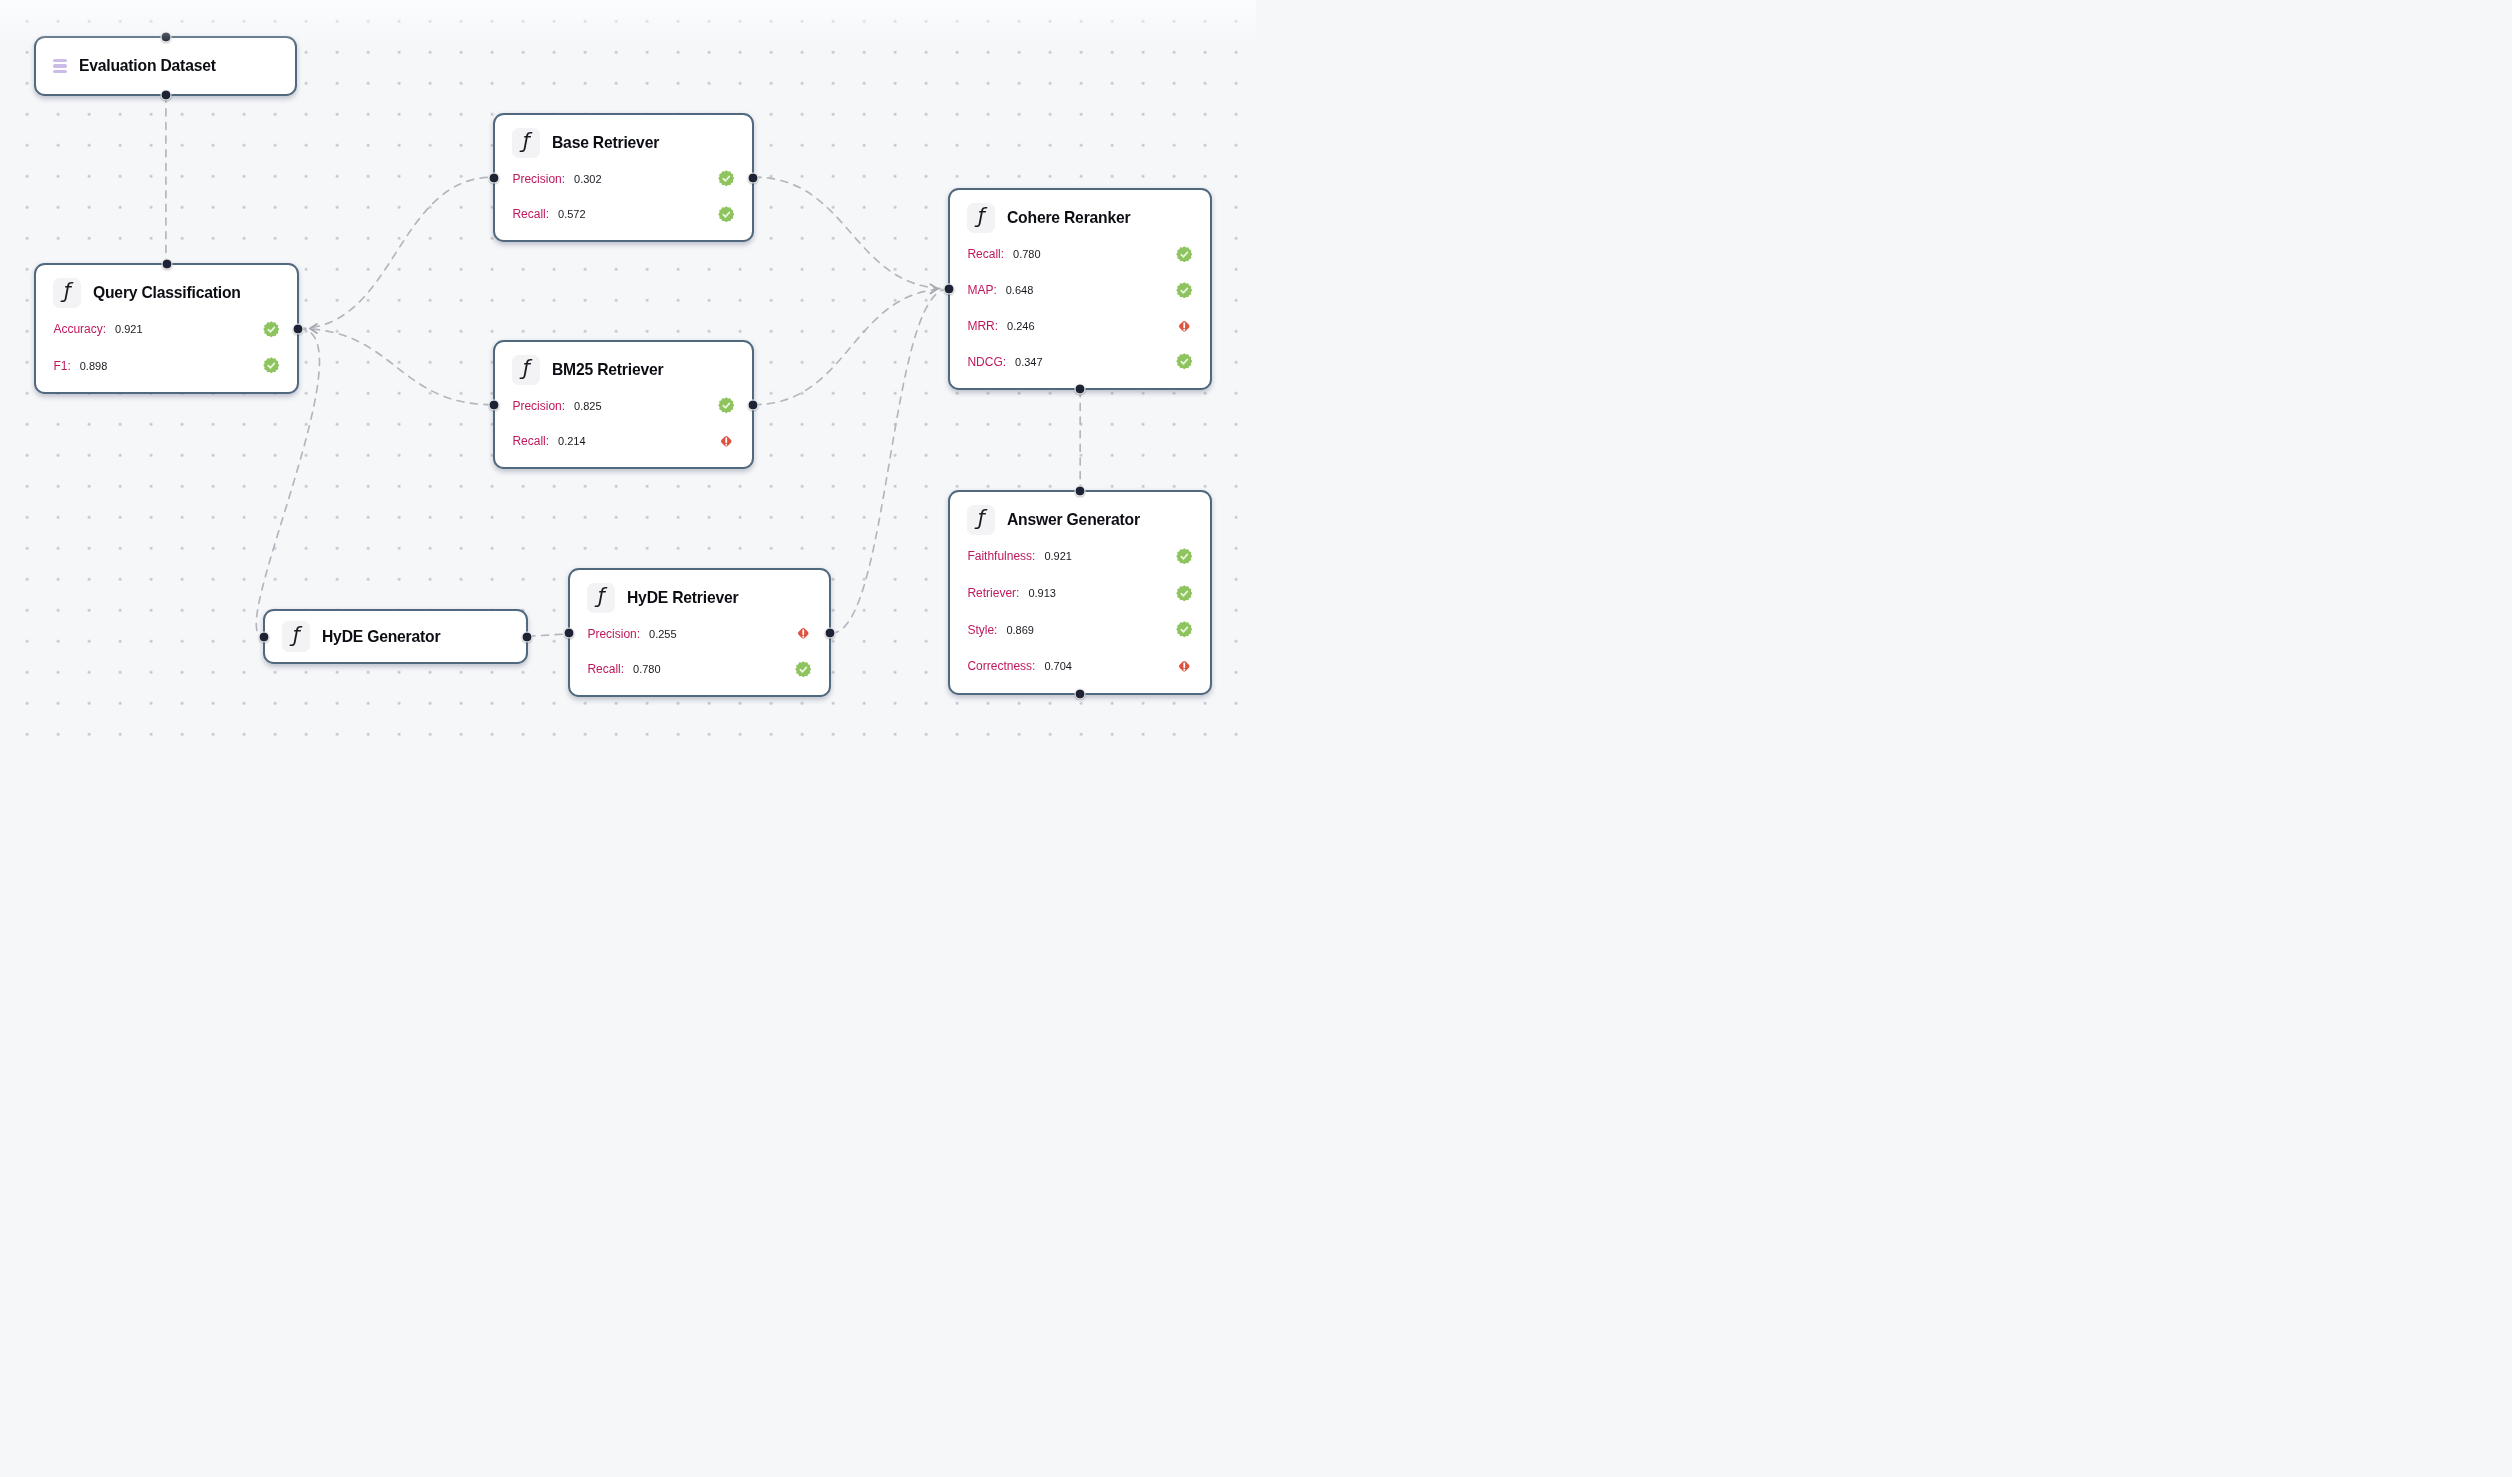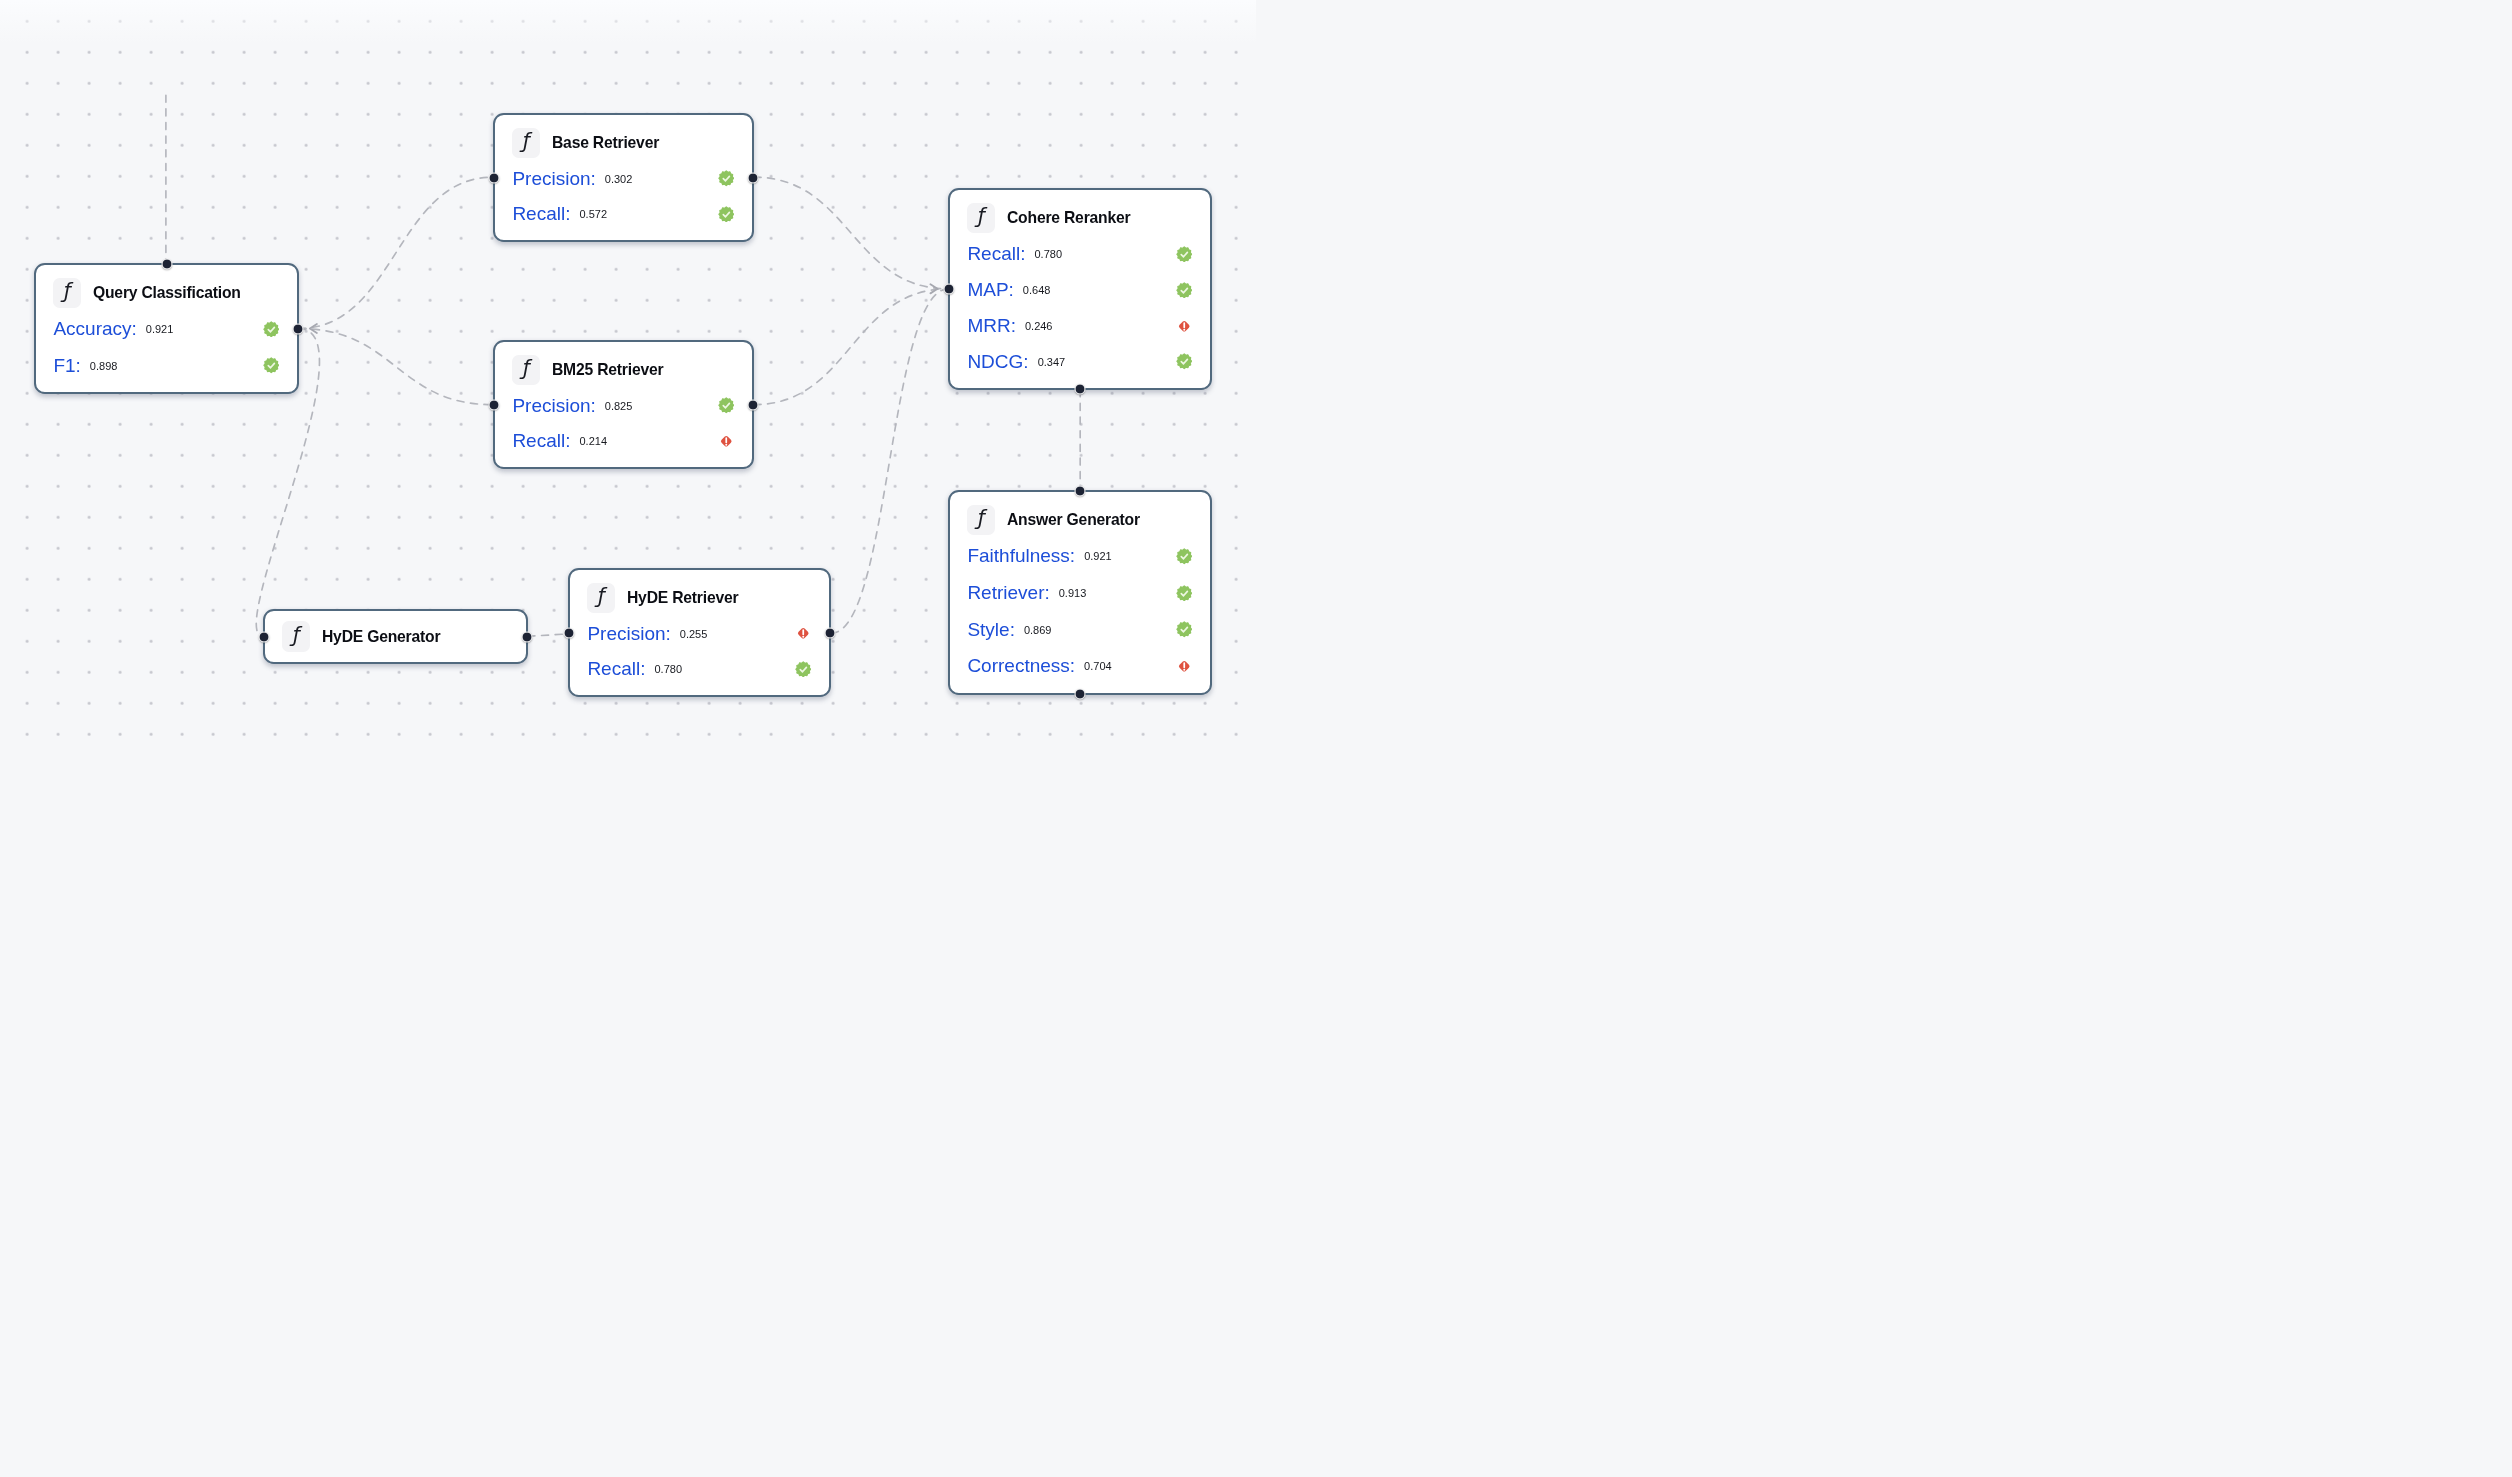--- a/index.html
+++ b/index.html
@@ -30,21 +30,21 @@
   .fn-chip{
     width:28px;height:28px;border-radius:6.6px;background:#f3f3f5;flex:none;
     display:flex;align-items:center;justify-content:center;
     font-family:"DejaVu Sans",sans-serif;font-style:italic;font-size:20.7px;line-height:1;
     color:#191b22;margin-right:11.6px;padding-bottom:2.5px;
   }
   .node-title{font-size:15.7px;font-weight:700;color:#0c0e14;letter-spacing:-0.2px;white-space:nowrap;}
   .dataset-icon{display:flex;flex-direction:column;gap:1.7px;margin-right:12.4px;flex:none;}
   .dataset-icon i{display:block;width:13.2px;height:3.8px;border-radius:1.8px;background:#cbbde7;}
   .metric-row{flex:1;display:flex;align-items:center;min-height:33px;}
-  .metric-label{font-size:19px;color:#1d4ed8;margin-right:9px;white-space:nowrap;}
+  .metric-label{font-size:12px;color:#be185d;margin-right:9px;white-space:nowrap;}
   .metric-value{font-size:11px;color:#17191f;white-space:nowrap;}
   .badge{width:16.5px;height:16.5px;margin-left:auto;flex:none;position:relative;}
   .badge svg{position:absolute;left:0;top:0;display:none;}
   .badge.pass svg.seal{display:block;}
   .badge.fail svg.diamond{display:block;}
 
   .handle{
     position:absolute;width:9px;height:9px;border-radius:50%;
     background:#1d2334;border:1.7px solid #fff;box-sizing:content-box;
     transform:translate(-50%,-50%);box-shadow:0 0.8px 1.7px rgba(0,0,0,.28);z-index:4;
@@ -66,20 +66,34 @@
     <path class="edge" d="M361,397 C450,397 270,769 318,769"></path>
     <path class="edge" d="M638,769 L687,766"></path>
     <path class="edge" d="M911,214 C1028,214 1029,349 1146,349"></path>
     <path class="edge" d="M911,489 C1028,489 1029,349 1146,349"></path>
     <path class="edge" d="M1005,765 C1075,765 1075,349 1146,349"></path>
     <path class="edge" d="M1305.5,471 L1305.5,592"></path>
     <path class="arrow" d="M383,391.5 L374.5,397 L383,402.5"></path>
     <path class="arrow" d="M1124.5,343.5 L1133,349 L1124.5,354.5"></path>
   </svg>
 
+  <div class="node" style="left:34px;top:36px;width:263px;height:60px;">
+    <div class="node-content center-only">
+      <div class="title-row">
+        <span class="dataset-icon">
+            <i></i>
+            <i></i>
+            <i></i>
+          </span>
+        <span class="node-title">Evaluation Dataset</span>
+      </div>
+    </div>
+    <span class="handle h-top"></span>
+    <span class="handle h-bottom"></span>
+  </div>
 
   <div class="node" style="left:34px;top:263px;width:265px;height:131px;">
     <div class="node-content">
       <div class="title-row">
         <span class="fn-chip">ƒ</span>
         <span class="node-title">Query Classification</span>
       </div>
       <div class="metric-row">
         <span class="metric-label">Accuracy:</span>
         <span class="metric-value">0.921</span>

